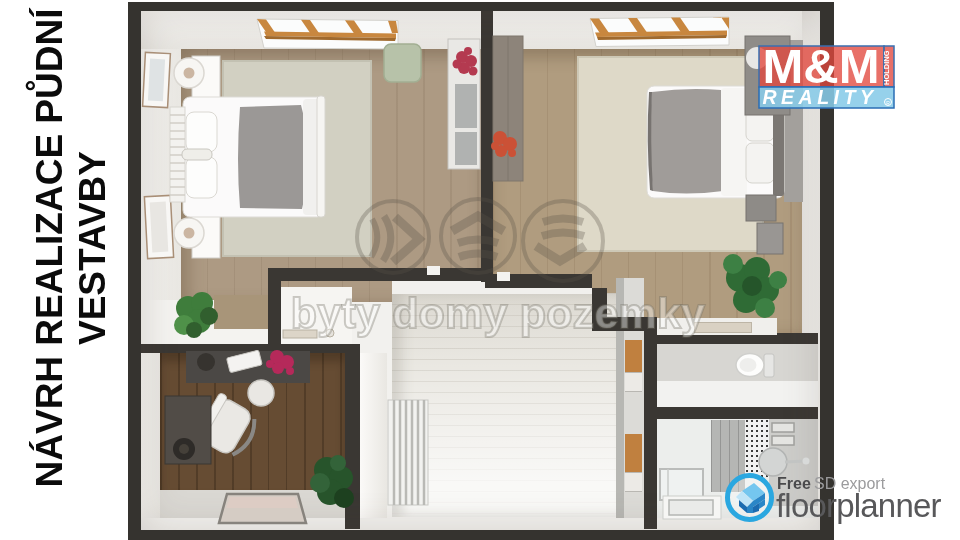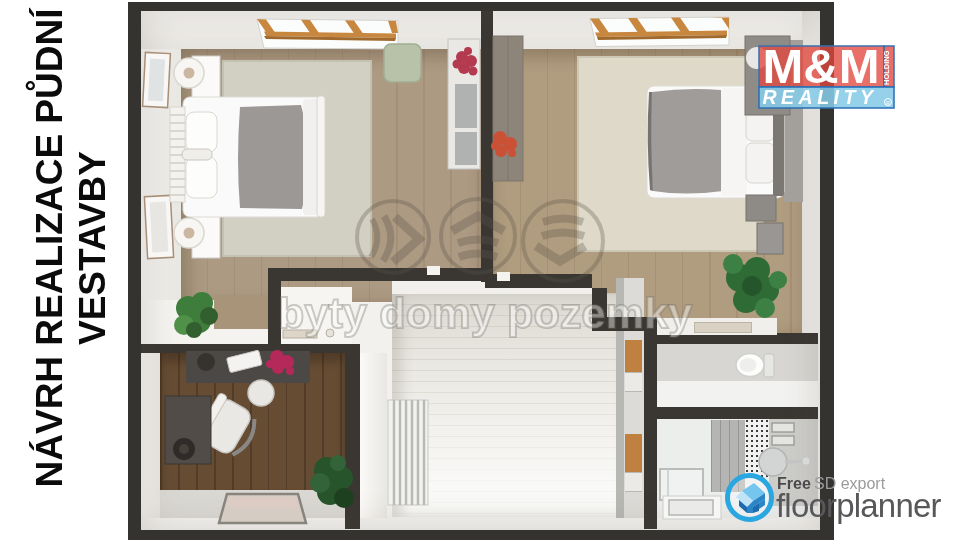--- a/index.html
+++ b/index.html
@@ -362,13 +362,13 @@
       <polygon points="19,25 25,21 25,29 19,31" fill="#1b6bb0"></polygon>
       <polygon points="25,21 31,17 31,23 25,27" fill="#2a86c7"></polygon>
     </g>
     <text x="777" y="489" font-size="16" font-weight="bold" fill="#4a4a4c" font-family="Liberation Sans, sans-serif">Free</text>
     <text x="814" y="489" font-size="16" fill="#9b9b9d" font-family="Liberation Sans, sans-serif">SD export</text>
     <text x="776" y="517" font-size="33" fill="#58585a" letter-spacing="-0.8" font-family="Liberation Sans, sans-serif">floorplanner</text>
   </g>
 
 </svg>
 
-<div class="abs" style="left:278px;top:289px;width:440px;font-size:43px;font-weight:bold;color:rgba(255,255,255,0.42);-webkit-text-stroke:2px rgba(112,107,97,0.34);letter-spacing:0.2px;white-space:nowrap;">byty domy pozemky</div>
+<div class="abs" style="left:278px;top:289px;width:440px;font-size:43px;font-weight:bold;color:rgba(255,255,255,0.42);-webkit-text-stroke:2px rgba(112,107,97,0.34);letter-spacing:0.2px;white-space:nowrap;text-align:center;">byty domy pozemky</div>
 
 </body></html>

